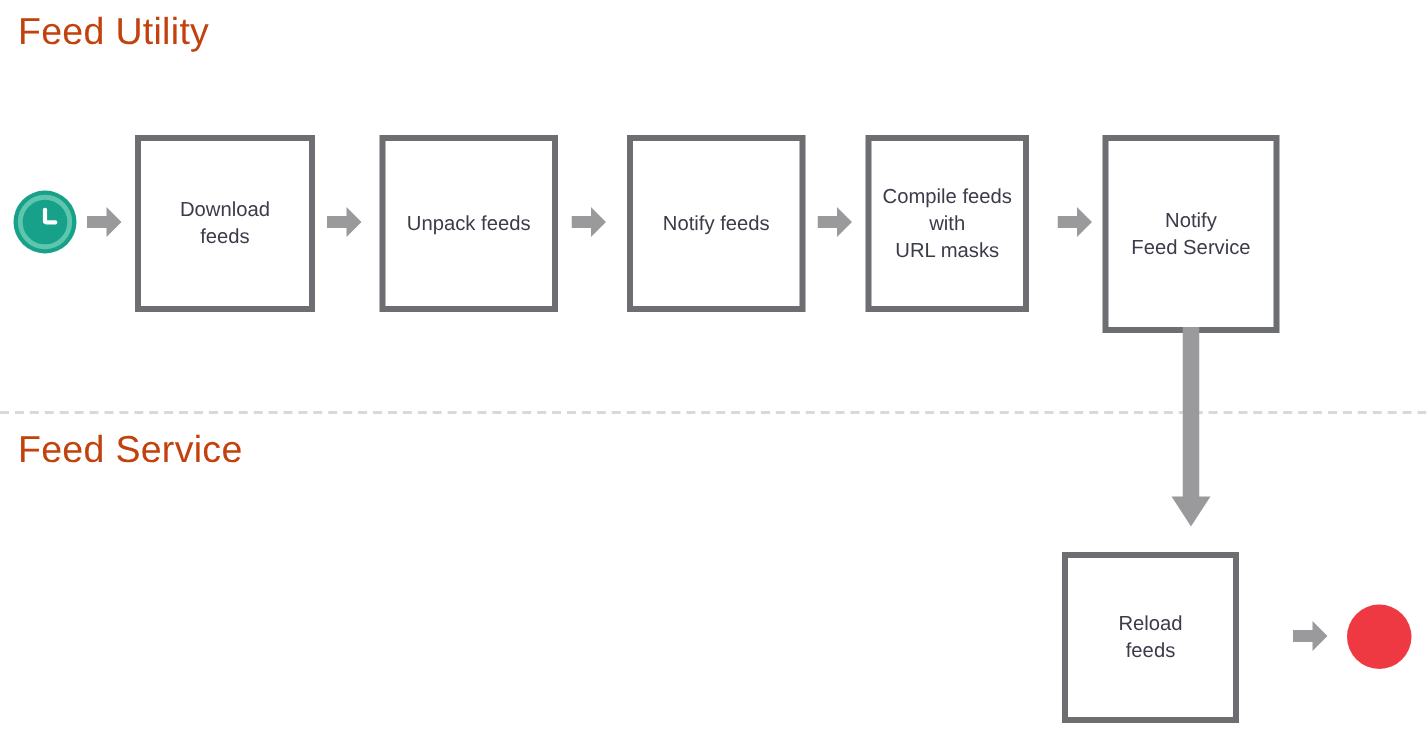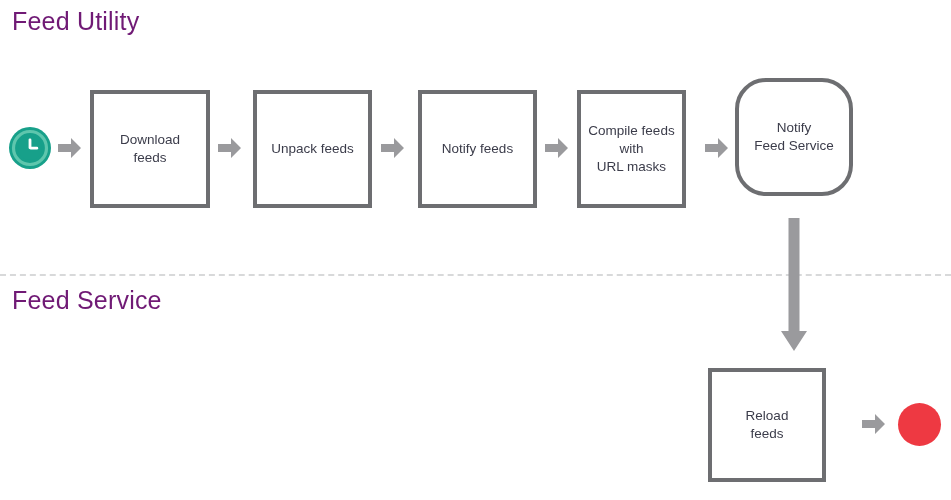--- a/index.html
+++ b/index.html
@@ -17,21 +17,21 @@
     background: #ffffff;
     overflow: hidden;
   }
 
   
   .lane-title {
     position: absolute;
     font-family: "Liberation Sans", sans-serif;
     font-size: 25px;
     font-weight: 400;
-    color: #701a75;
+    color: #c2410c;
     letter-spacing: 0.2px;
     white-space: nowrap;
     line-height: 1;
   }
   #lane-title-utility { left: 12px; top: 9px; }
   #lane-title-service { left: 12px; top: 288px; }
 
   
   .lane-divider {
     position: absolute;
@@ -60,21 +60,21 @@
     color: #3b3c4a;
     white-space: pre-line;
     padding: 0 5px;
   }
 
   
   #box-download  { left: 90px;  top: 90px;  width: 120px; height: 118px; }
   #box-unpack    { left: 253px; top: 90px;  width: 119px; height: 118px; }
   #box-filter    { left: 418px; top: 90px;  width: 119px; height: 118px; }
   #box-compile   { left: 577px; top: 90px;  width: 109px; height: 118px; }
-  #box-notify    { left: 735px; top: 78px;  width: 118px; height: 118px; border-radius: 31px; }
+  #box-notify    { left: 735px; top: 90px;  width: 118px; height: 132px; }
   #box-reload    { left: 708px; top: 368px; width: 118px; height: 114px; }
 
   
   .arrow-h {
     position: absolute;
     width: 24px;
     height: 22px;
   }
   .arrow-h svg { display: block; }
   #arrow-start-download { left: 58px;  top: 137px; }

